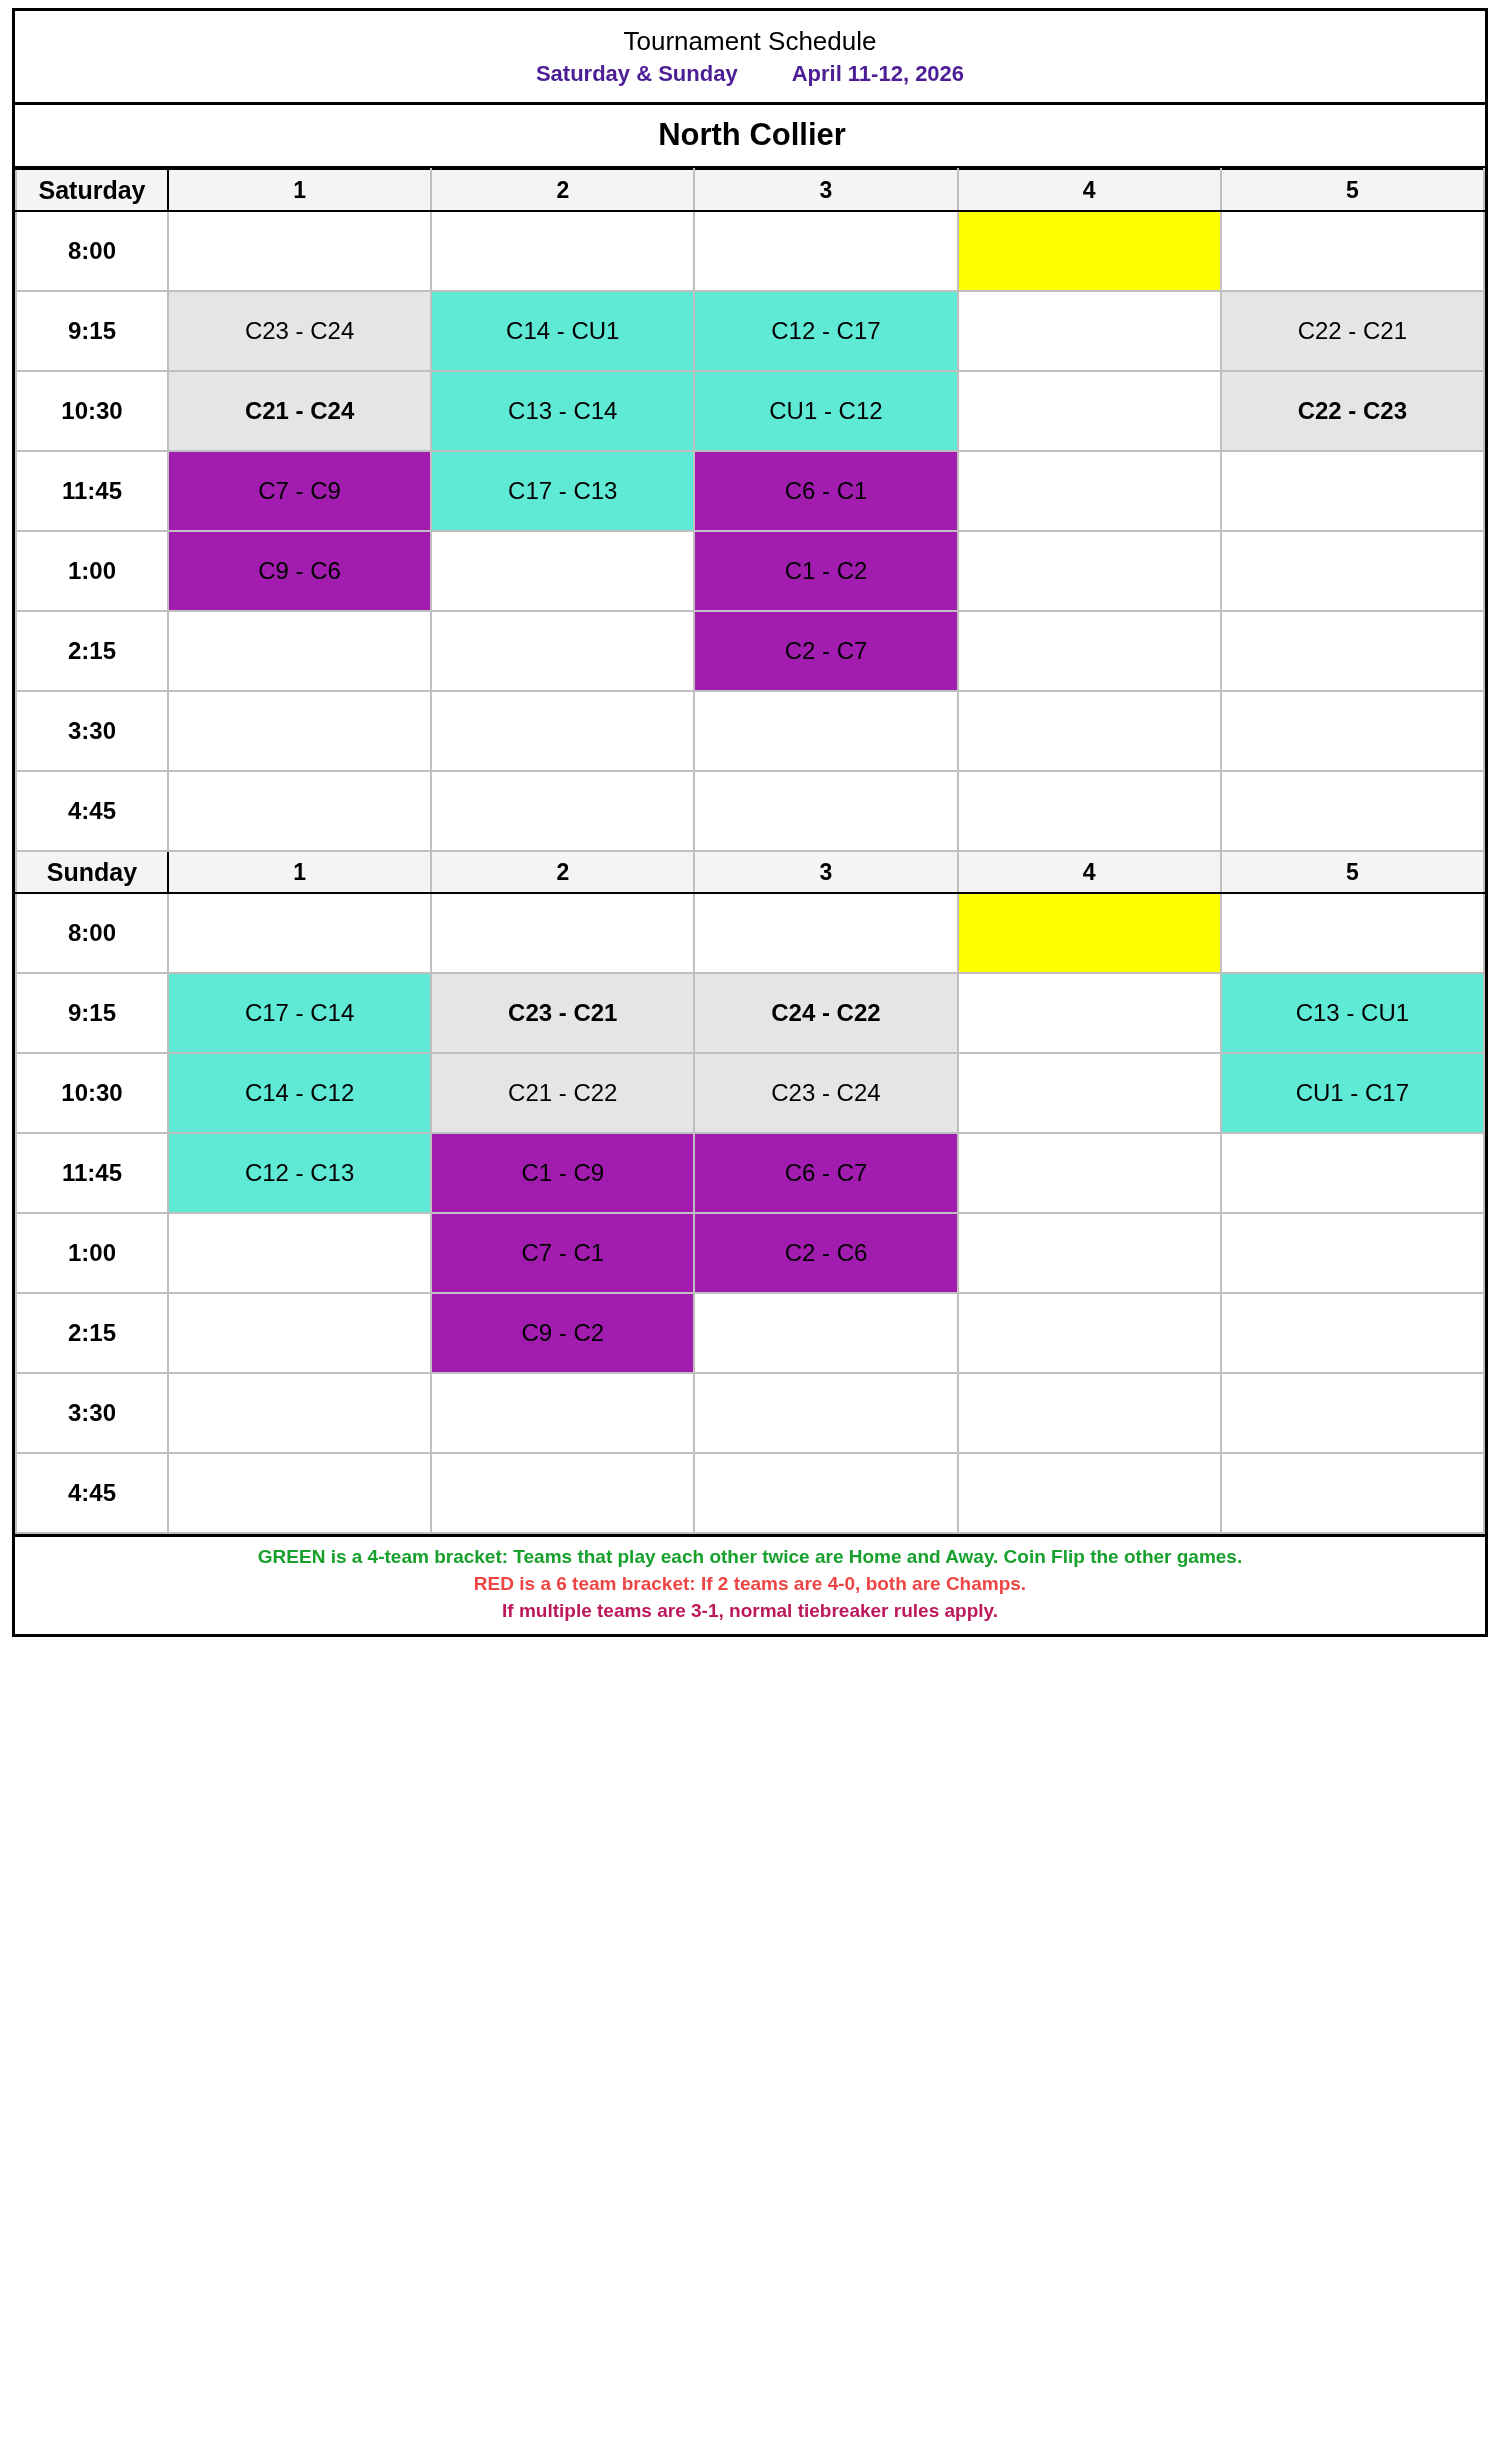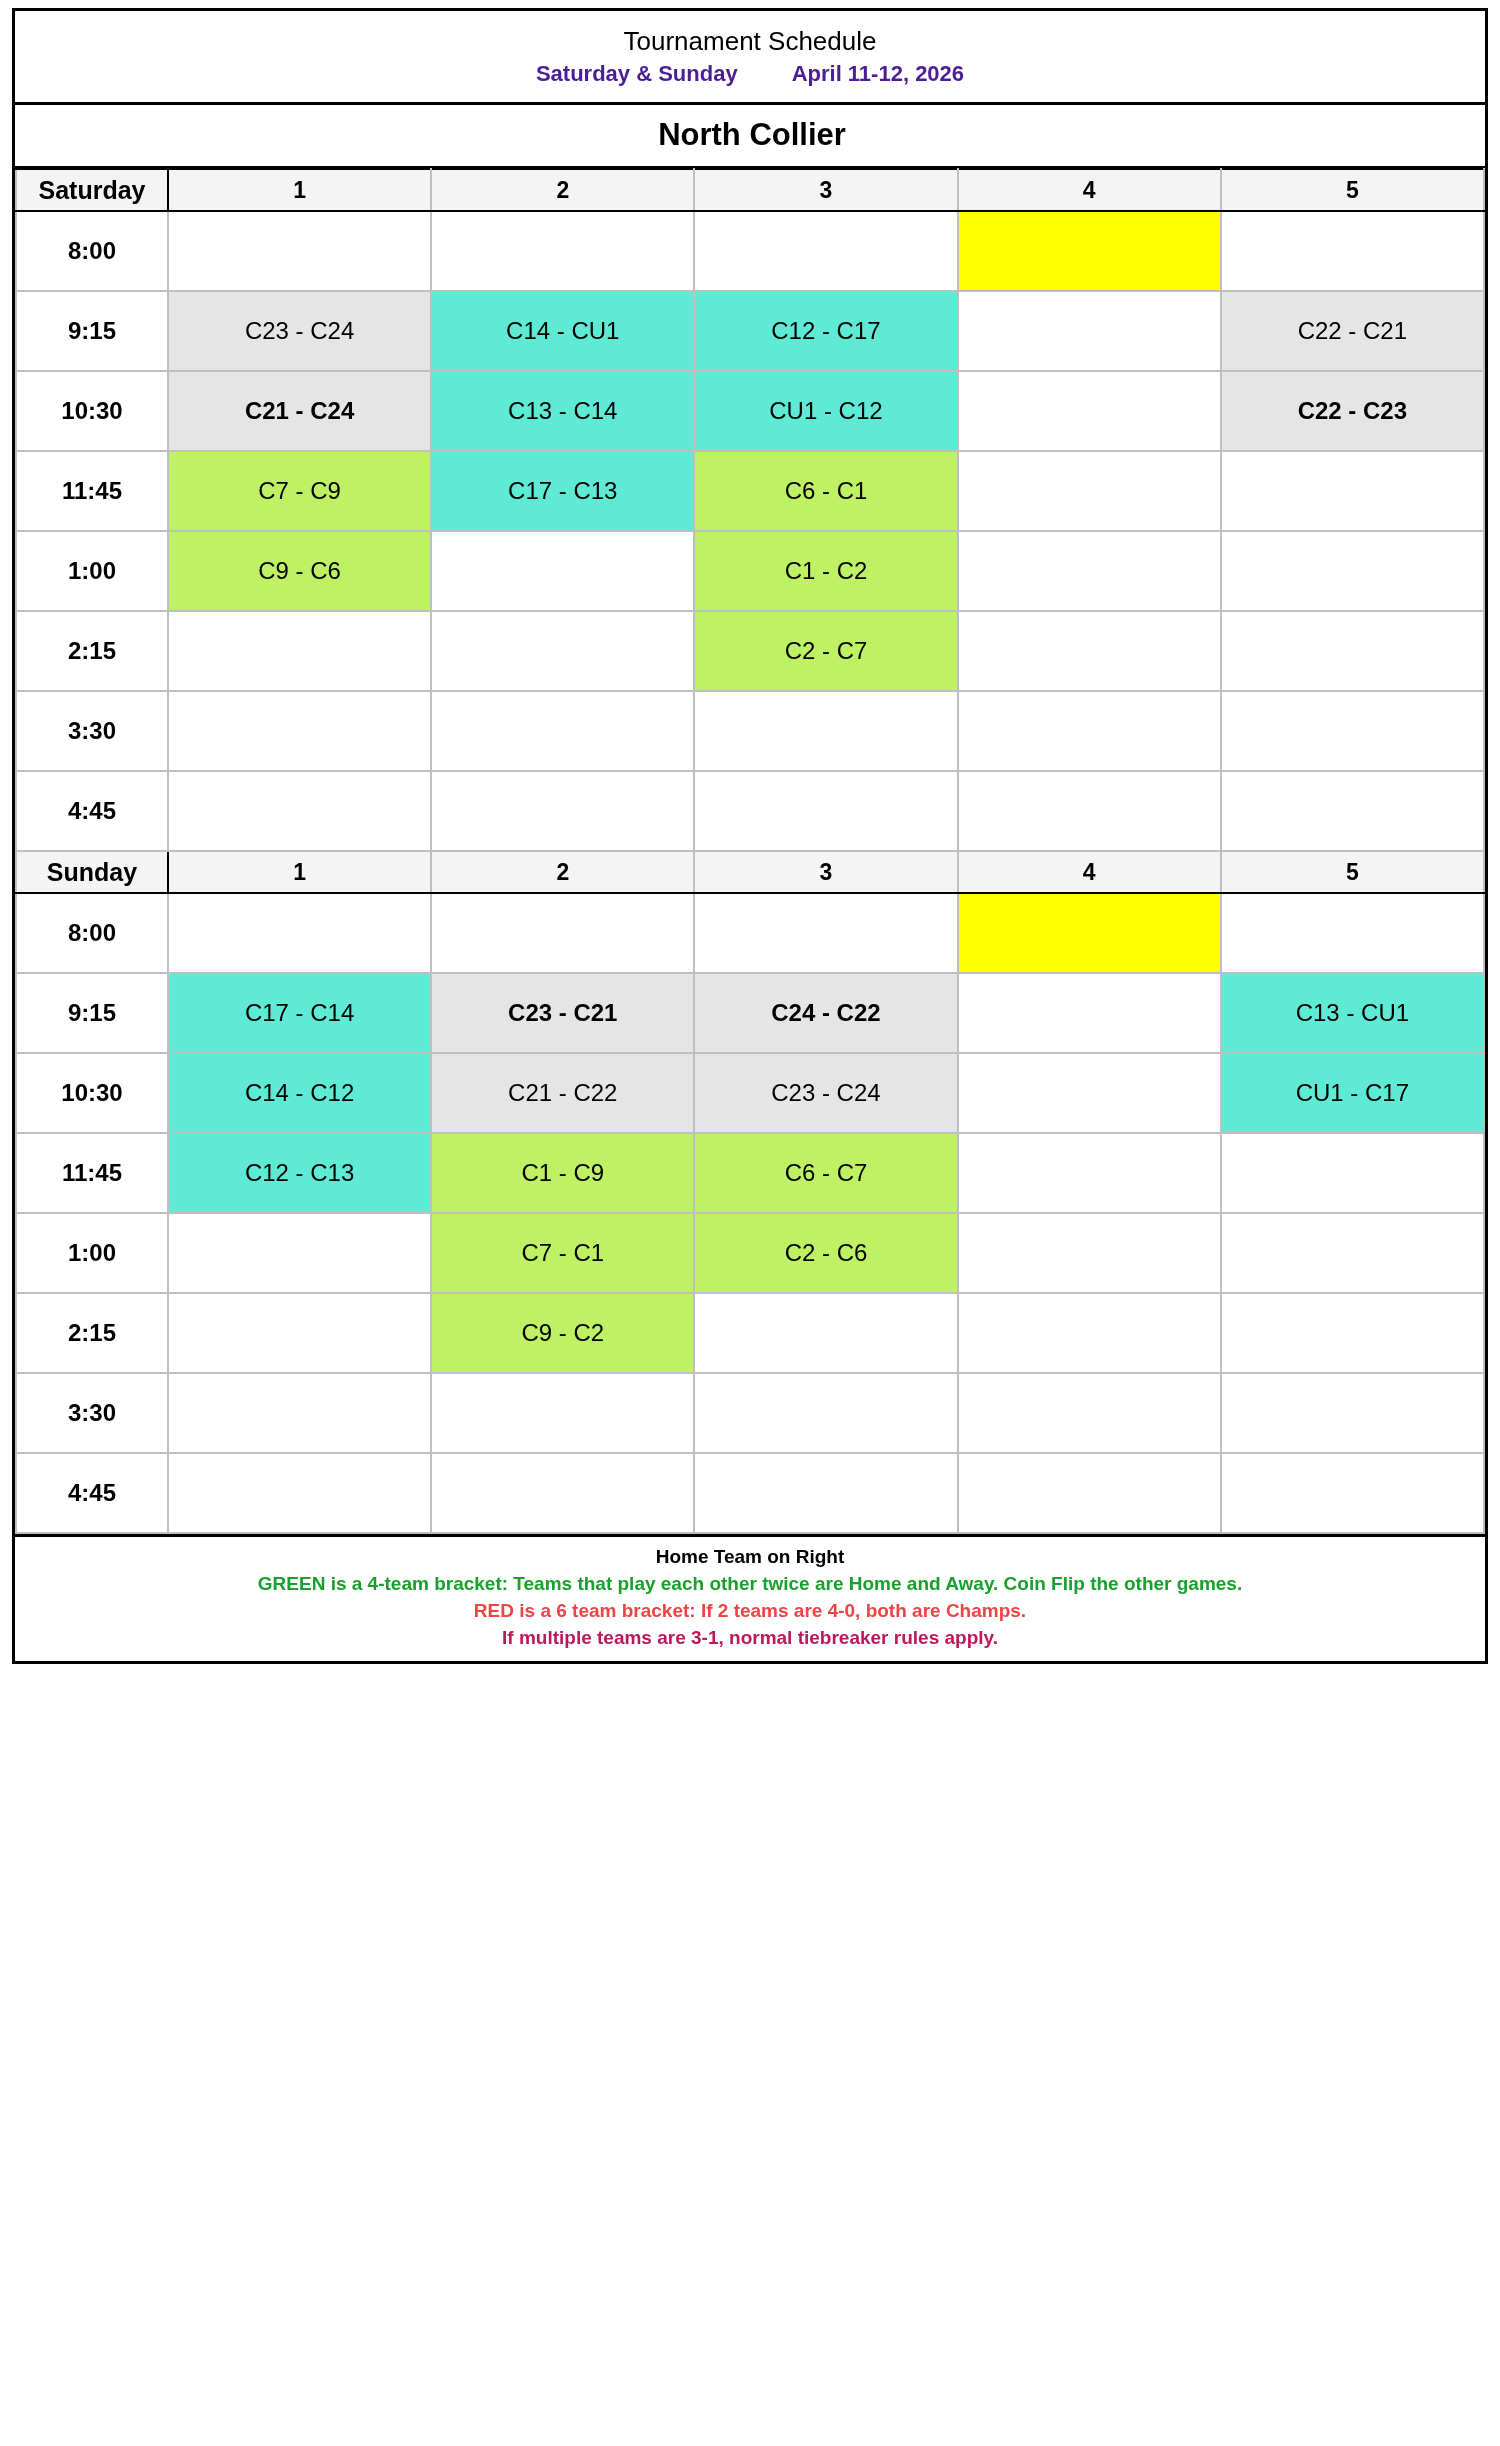--- a/index.html
+++ b/index.html
@@ -85,21 +85,21 @@
   tr.daybar td.daylabel {
     font-size: 25px;
     border-right: 2px solid #000000;
   }
   tr.daybar td.courtnum {
     font-size: 23px;
   }
 
   
   .fill-grey   { background: #5eead4; }
-  .fill-blue   { background: #bef264; }
+  .fill-blue   { background: #a21caf; }
   .fill-peach  { background: #e5e5e5; }
   .fill-yellow { background: #ffff00; }
 
   .txt-green   { color: #2d8a33; }
   .txt-bold    { font-weight: bold; }
 
   
   .footer {
     border-top: 3px solid #000000;
     text-align: center;
@@ -281,20 +281,19 @@
             <td></td>
             <td></td>
             <td></td>
             <td></td>
             <td></td>
           </tr>
         </tbody>
     </table>
 
     <div class="footer">
-      <div class="f1">Home Team on Right</div>
       <div class="f2">GREEN is a 4-team bracket:  Teams that play each other twice are Home and Away.  Coin Flip the other games.</div>
       <div class="f3">RED is a 6 team bracket:  If 2 teams are 4-0, both are Champs.</div>
       <div class="f4">If multiple teams are 3-1, normal tiebreaker rules apply.</div>
     </div>
 
   </div>
 </div>
 
 </body></html>

